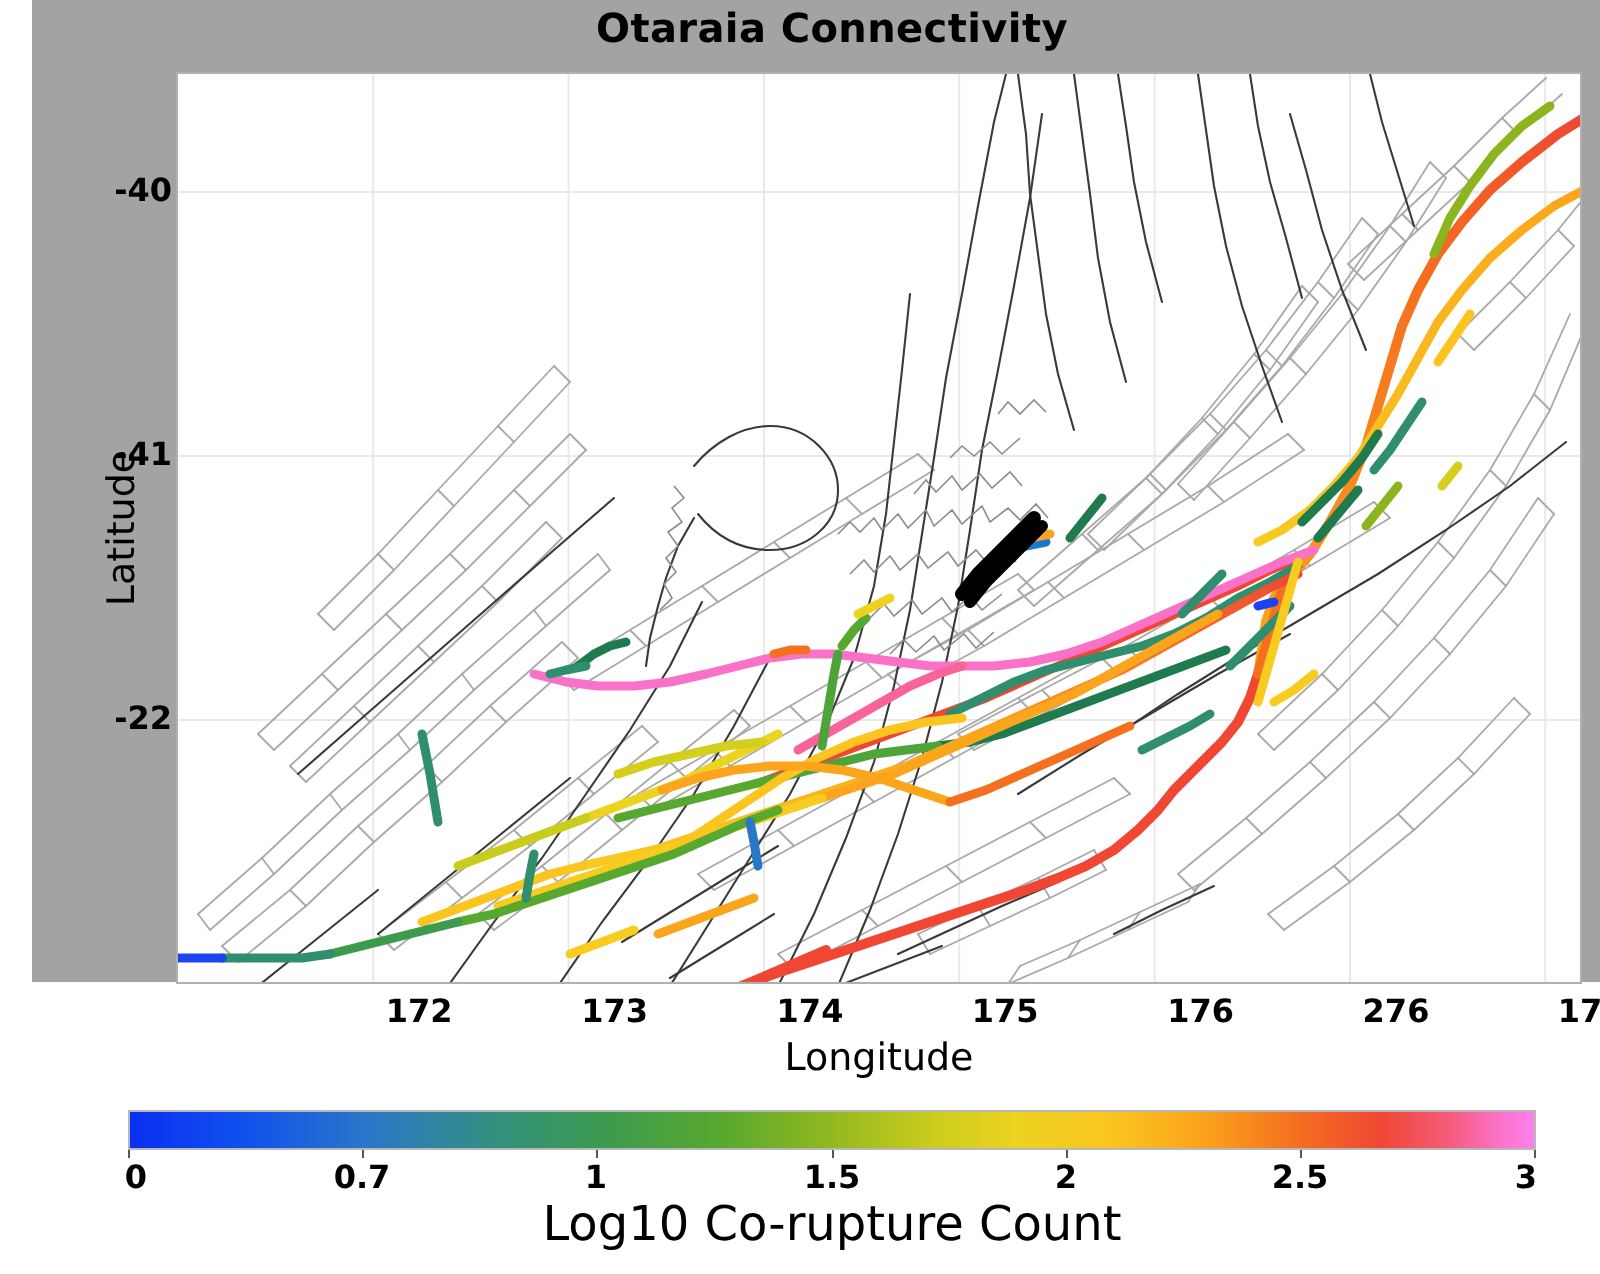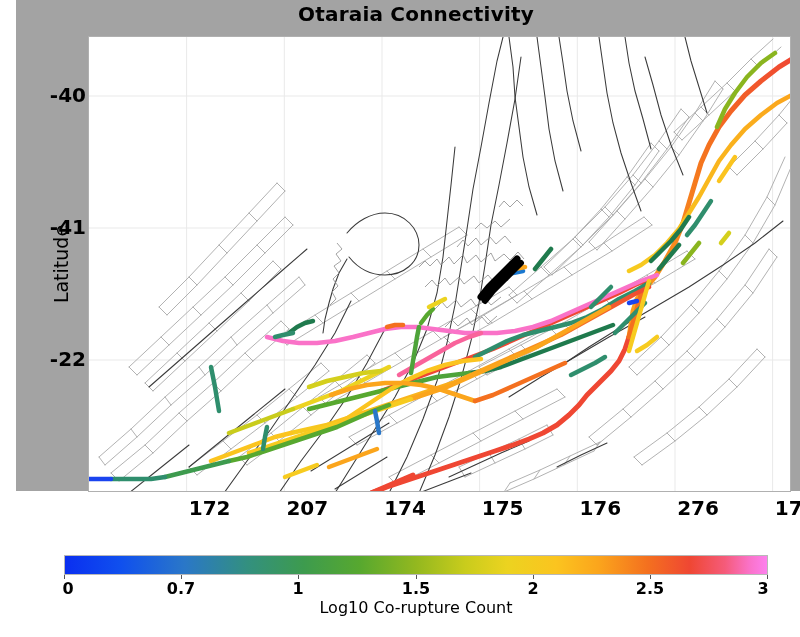--- a/index.html
+++ b/index.html
@@ -47,21 +47,21 @@
   #map-svg {
     position: absolute;
     left: 0; top: 0;
     width: 703px;
     height: 456px;
     display: block;
   }
   
   .tick-label {
     position: absolute;
-    font-size: 20px;
+    font-size: 16px;
     font-weight: bold;
     color: #000000;
     white-space: nowrap;
   }
   .xtick {
     transform: translateX(-50%);
     top: 496px;
     margin-left: 24px;
   }
   .ytick {
@@ -120,21 +120,21 @@
     color: #000000;
     transform: translateX(-50%);
     white-space: nowrap;
   }
   #cb-label {
     position: absolute;
     left: 48px;
     top: 598px;
     width: 704px;
     text-align: center;
-    font-size: 16px;
+    font-size: 24px;
     color: #000000;
   }
 </style>
 </head>
 <body>
 
 <div id="figure">
 
   <div class="fig-title">Otaraia Connectivity</div>
 
@@ -446,31 +446,32 @@
       </g>
 
       <g>
         <path d="M392,260 L400,250 L410,240 L420,230 L428,222" fill="none" stroke="#000000" stroke-width="7" stroke-linecap="round" stroke-linejoin="round"></path>
         <path d="M396,264 L404,254 L414,244 L424,234 L432,226" fill="none" stroke="#000000" stroke-width="6" stroke-linecap="round" stroke-linejoin="round"></path>
       </g>
     </svg>
   </div>
 
   <div class="tick-label xtick" style="left:169.6px">172</div>
-  <div class="tick-label xtick" style="left:267.3px">207</div>
+  <div class="tick-label xtick" style="left:267.3px">173</div>
   <div class="tick-label xtick" style="left:365.0px">174</div>
   <div class="tick-label xtick" style="left:462.6px">175</div>
   <div class="tick-label xtick" style="left:560.3px">176</div>
   <div class="tick-label xtick" style="left:658.0px">276</div>
   <div class="tick-label xtick" style="left:755.6px">178</div>
 
   <div class="tick-label ytick" style="top:95px">-40</div>
   <div class="tick-label ytick" style="top:227px">-41</div>
   <div class="tick-label ytick" style="top:359px">-22</div>
 
+  <div class="axis-title" id="xlabel">Longitude</div>
   <div class="axis-title" id="ylabel">Latitude</div>
 
   <div id="colorbar-wrap">
     <div id="colorbar" style="background: linear-gradient(to right, rgb(10, 47, 240) 0%, rgb(16, 80, 238) 8%, rgb(42, 119, 200) 17%, rgb(51, 144, 127) 26%, rgb(61, 155, 78) 34%, rgb(87, 168, 47) 42%, rgb(147, 184, 31) 50%, rgb(201, 204, 28) 57%, rgb(236, 211, 32) 63%, rgb(251, 196, 31) 70%, rgb(251, 165, 28) 76%, rgb(244, 112, 31) 83%, rgb(239, 71, 51) 89%, rgb(245, 91, 122) 94%, rgb(250, 114, 200) 97.5%, rgb(253, 128, 238) 100%);"></div>
     <div class="cb-tick" style="left:0px"></div>
     <div class="cb-tick" style="left:117px"></div>
     <div class="cb-tick" style="left:234px"></div>
     <div class="cb-tick" style="left:352px"></div>
     <div class="cb-tick" style="left:469px"></div>
     <div class="cb-tick" style="left:586px"></div>

